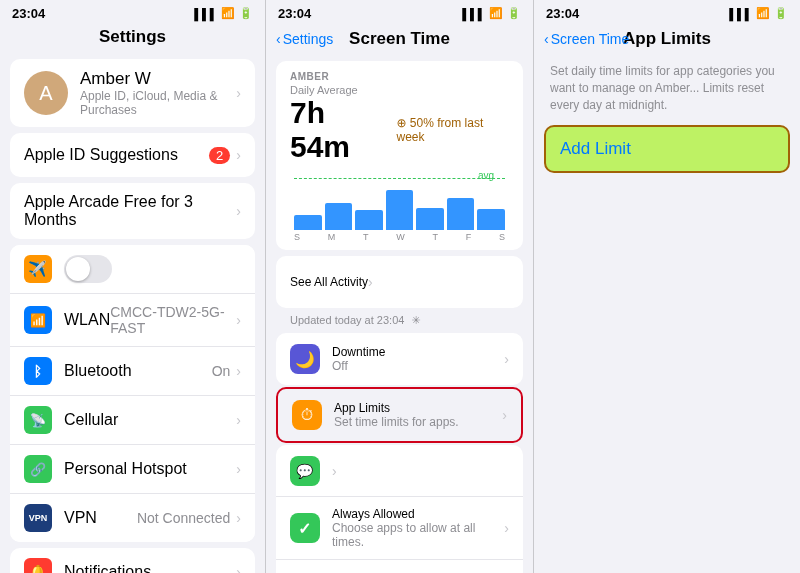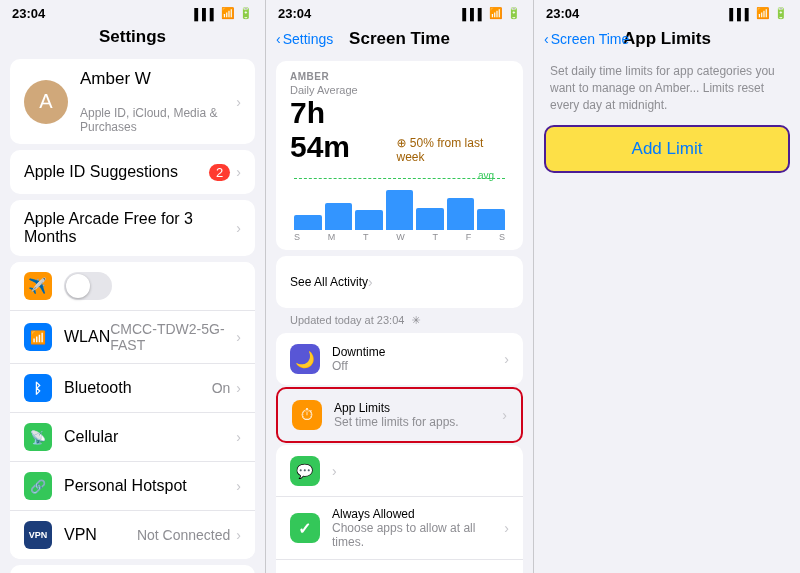--- a/index.html
+++ b/index.html
@@ -94,21 +94,21 @@
       margin-right: 12px;
       display: flex;
       align-items: center;
       justify-content: center;
       font-size: 20px;
       color: #fff;
       flex-shrink: 0;
     }
     .user-info { flex: 1; }
     .user-name { font-size: 17px; font-weight: 500; }
-    .user-sub { font-size: 12px; color: #8e8e93; margin-top: 17px; }
+    .user-sub { font-size: 12px; color: #8e8e93; }
     .badge {
       background: #ff3b30;
       color: #fff;
       border-radius: 10px;
       padding: 1px 7px;
       font-size: 13px;
       margin-right: 6px;
     }
     .toggle {
       width: 48px;
@@ -256,29 +256,29 @@
       align-items: center;
       gap: 2px;
     }
     .right-description {
       padding: 8px 16px 6px;
       font-size: 12px;
       color: #8e8e93;
       line-height: 1.4;
     }
     .add-limit-btn {
-      background: #fde047;
-      border: 2px solid #4c1d95;
+      background: #bef264;
+      border: 2px solid #a16207;
       border-radius: 10px;
       margin: 6px 10px;
       padding: 12px 14px;
       font-size: 17px;
       color: #007aff;
       cursor: pointer;
-      text-align: center;
+      text-align: left;
     }
     .icon-orange { background: #ff9500; }
   </style>
 </head>
 <body>
 
 <div class="panel">
   <div class="status-bar">
     <span class="time">23:04</span>
     <div class="status-icons">
@@ -387,21 +387,21 @@
       <span>Settings</span>
     </div>
     <span class="nav-title">Screen Time</span>
   </div>
 
   <div style="overflow-y:auto; flex:1;">
 
     <div class="screen-time-header">
       <div class="amber-label">AMBER</div>
       <div class="daily-avg">Daily Average</div>
-      <div style="display:flex; align-items:flex-end;">
+      <div style="display:flex; align-items:center;">
         <span class="big-time">7h 54m</span>
         <span class="time-compare">⊕ 50% from last week</span>
       </div>
 
       <div class="chart-area">
         <div style="position:relative;">
           <div style="position:absolute; top:0; right:15px; font-size:10px; color:#34c759;">avg</div>
           <div style="border-top:1px dashed #34c759; position:absolute; top:8px; left:4px; right:4px;"></div>
           <div style="display:flex; align-items:flex-end; gap:3px; height:60px; padding: 10px 4px 0; margin-top:4px;">
             <div style="flex:1; background:#007aff; border-radius:2px 2px 0 0; height:30%; opacity:0.8;"></div>

